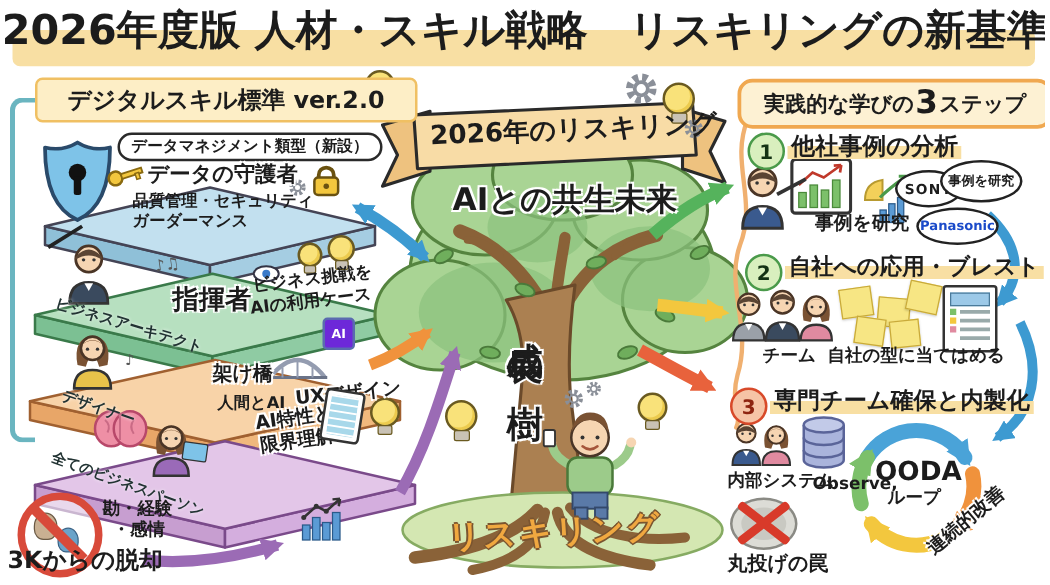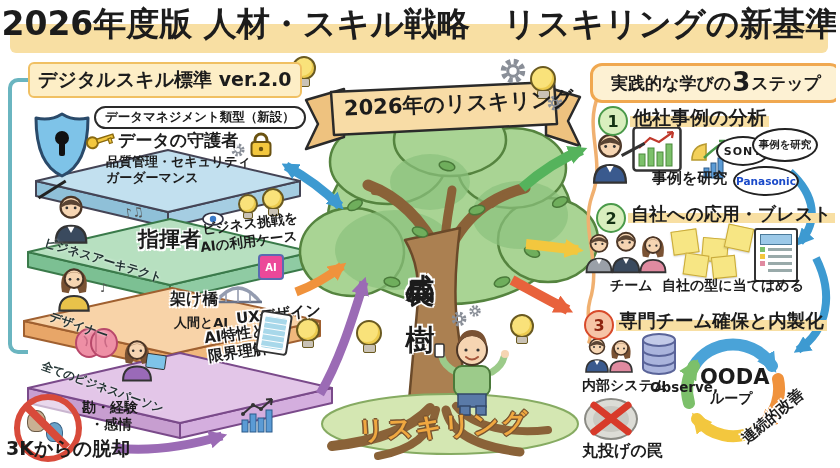--- a/index.html
+++ b/index.html
@@ -18,35 +18,35 @@
   .bubble{position:absolute;background:#fff;border:2px solid #222;border-radius:50%;display:flex;
           align-items:center;justify-content:center;font-weight:800;z-index:6;text-align:center}
   .sticky{position:absolute;background:#f7e684;border:1.5px solid #c9aa3a;z-index:5;box-shadow:0 1px 2px rgba(0,0,0,.2)}
   .side-label{position:absolute;font-weight:800;color:#233;z-index:6;white-space:nowrap;
               text-shadow:0 0 3px rgba(255,255,255,.9)}
   .bulb{position:absolute;z-index:5}
   .bulb .gl{border-radius:50%;background:#f9e27a;border:2px solid #6a5a20;box-shadow:inset -2px -2px 0 #eccb4e}
   .bulb .bs{background:#c9c2b5;border:1.5px solid #6a5a20;border-radius:2px;margin:-2px auto 0}
   .gear{position:absolute;z-index:5}
   .headerbox{position:absolute;left:28px;top:62px;background:#fdeec6;border:2px solid #f0c063;border-radius:6px;
-             padding:3px 8px;font-weight:800;font-size:19px;z-index:6;white-space:nowrap}
+             padding:3px 24px;font-weight:800;font-size:19px;z-index:6;white-space:nowrap}
   .rheader{position:absolute;left:590px;top:63px;width:246px;height:34px;background:#fdf1d3;border:3px solid #f0a850;
            border-radius:12px;display:flex;align-items:center;justify-content:center;z-index:6;white-space:nowrap}
   .rheader .p1,.rheader .p2{font-weight:800;font-size:17px}
   .rheader .pn{font-weight:800;font-size:26px;margin:0 1px;position:relative;top:-1px}
   .noicon{position:absolute;left:14px;top:394px;width:56px;height:56px;border:6px solid #d84a3a;border-radius:50%;z-index:6;background:rgba(255,255,255,.6)}
   .noicon .bar{position:absolute;left:-4px;top:22px;width:60px;height:8px;background:#d84a3a;transform:rotate(45deg)}
   .noicon .h1{position:absolute;left:7px;top:10px;width:17px;height:20px;border-radius:50% 50% 40% 40%;background:#c9b092;border:1.5px solid #6a5a45}
   .noicon .h2{position:absolute;left:26px;top:22px;width:15px;height:18px;border-radius:50% 50% 40% 40%;background:#6aa3c9;border:1.5px solid #3a6285}
   .trap{position:absolute;left:584px;top:398px;width:54px;height:42px;z-index:6}
   .trap .plate{position:absolute;inset:0;background:#dcdcd6;border:2px solid #8a8a84;border-radius:50%}
   .trap .plate2{position:absolute;left:9px;top:8px;width:36px;height:26px;background:#c9c9c2;border-radius:50%}
   .trap .x1,.trap .x2{position:absolute;left:2px;top:17px;width:50px;height:7px;background:#d83a2a;border-radius:3px}
   .trap .x1{transform:rotate(38deg)}.trap .x2{transform:rotate(-38deg)}
-  .ai-chip{position:absolute;left:258px;top:254px;width:22px;height:22px;background:#ec4899;border:2px solid #5a6ab0;
+  .ai-chip{position:absolute;left:258px;top:254px;width:22px;height:22px;background:#6d28d9;border:2px solid #5a6ab0;
            border-radius:4px;color:#fff;font-size:10px;font-weight:800;display:flex;align-items:center;justify-content:center;z-index:6}
   .tablet{position:absolute;left:258px;top:312px;width:28px;height:38px;background:#fff;border:2px solid #333;
           border-radius:4px;transform:rotate(9deg);z-index:6}
   .tablet .scr{position:absolute;left:3px;top:3px;right:3px;bottom:3px;background:#a8d8ea;border-radius:2px;
                background-image:linear-gradient(#fff 1.5px,rgba(0,0,0,0) 1.5px);background-size:100% 6px}
   .mintab{position:absolute;left:146px;top:354px;width:18px;height:13px;background:#7ec3e8;border:1.5px solid #333;border-radius:2px;transform:rotate(8deg);z-index:6}
   .doc{position:absolute;left:754px;top:228px;width:40px;height:50px;background:#fff;border:2px solid #333;border-radius:3px;z-index:6}
   .doc .hd{position:absolute;left:4px;top:4px;right:4px;height:9px;background:#9cc9e8;border:1px solid #4a7a9a}
   .doc .ln{position:absolute;left:12px;right:4px;height:2.5px;background:#9aa}
   .doc .sq{position:absolute;left:4px;width:5px;height:5px}
@@ -307,20 +307,21 @@
         <rect x="28" y="14" width="6" height="22"></rect>
     </g>
     <path d="M5,18 L15,9 L23,13 L34,3" fill="none" stroke="#333" stroke-width="2"></path>
     <path d="M34,3 L28,3.5 M34,3 L33,9" stroke="#333" stroke-width="2"></path>
     <circle cx="5" cy="18" r="2" fill="#333"></circle>
       <circle cx="15" cy="9" r="2" fill="#333"></circle>
       <circle cx="23" cy="13" r="2" fill="#333"></circle>
   </svg>
 
   <div class="t" style="left:344px;top:93px;width:202px;text-align:center;font-size:21px;transform:rotate(-2.5deg)">2026年のリスキリング</div>
+  <div class="t halo" style="left:362px;top:146px;font-size:25px">AIとの共生未来</div>
   <div class="t halo" style="left:404px;top:250px;font-size:29px;writing-mode:vertical-rl;letter-spacing:6px;white-space:normal;height:170px">成長の樹</div>
   <div class="t" style="left:358px;top:412px;font-size:26px;color:#f0a840;transform:rotate(-3deg);letter-spacing:2px;
        text-shadow:-1.5px 0 #7a5530,1.5px 0 #7a5530,0 -1.5px #7a5530,0 1.5px #7a5530">リスキリング</div>
 
   <div class="bulb" style="left:292px;top:56px">
       <div class="gl" style="width:20px;height:20px"></div>
       <div class="bs" style="width:10px;height:7px"></div>
     </div>
   <div class="bulb" style="left:530px;top:66px">
       <div class="gl" style="width:22px;height:22px"></div>

